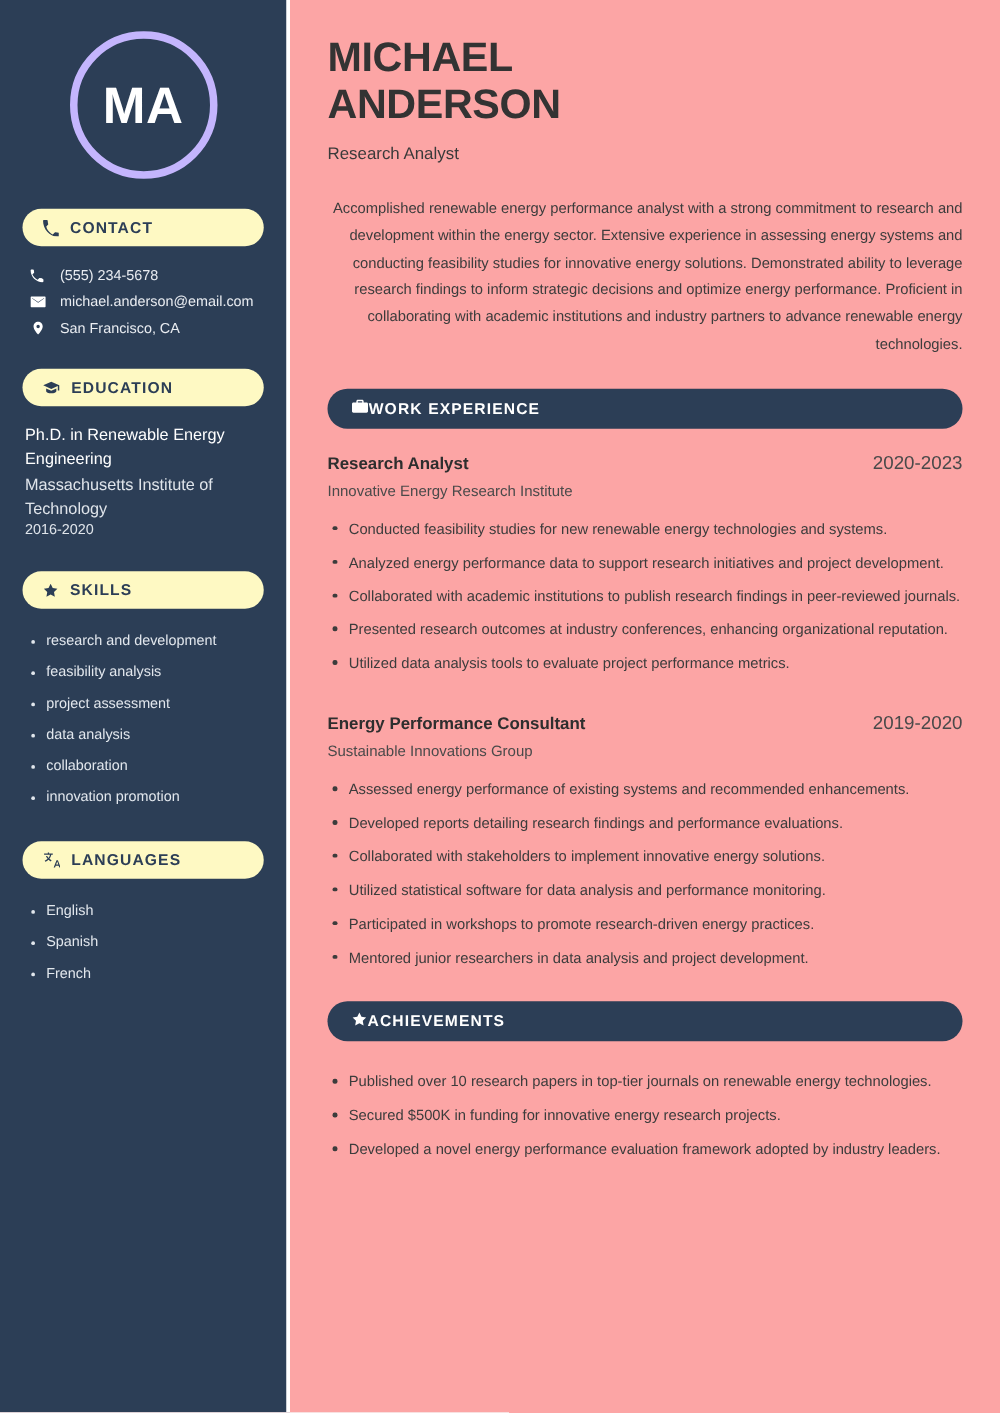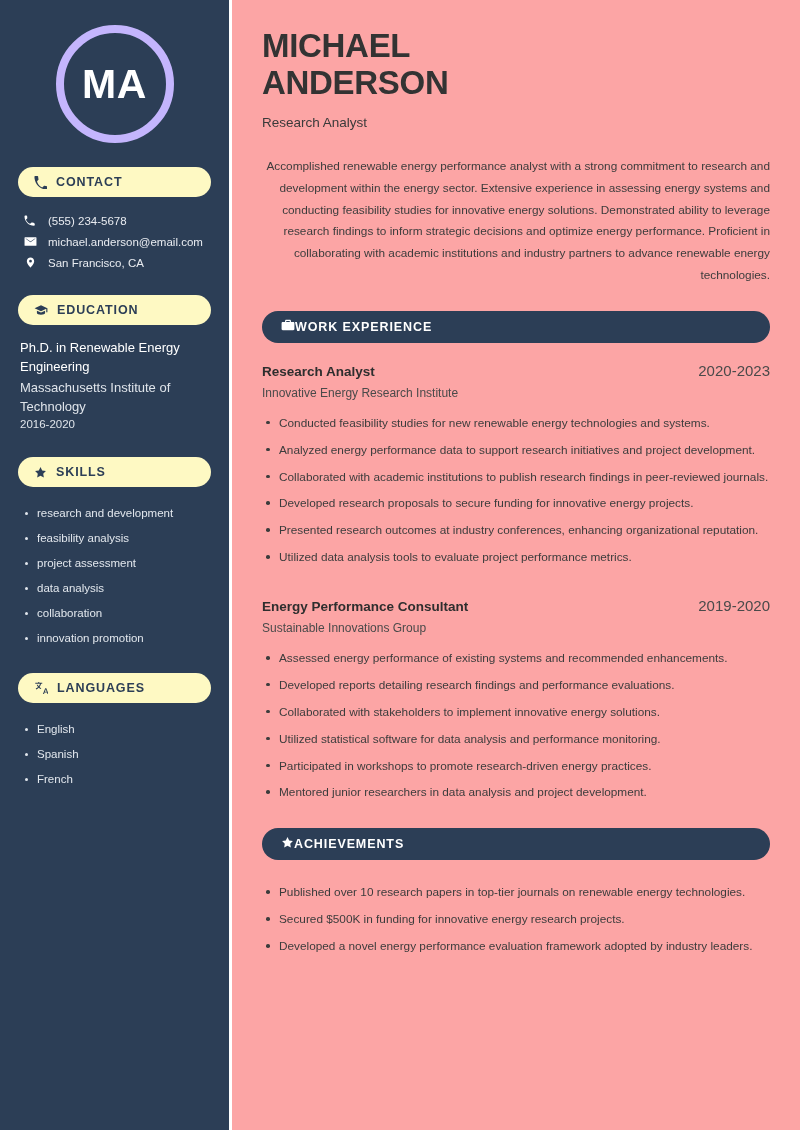--- a/index.html
+++ b/index.html
@@ -32,21 +32,21 @@
   .avatar-wrap {
     display: flex;
     justify-content: center;
     padding-top: 25px;
     padding-bottom: 24px;
   }
   .avatar {
     width: 118px;
     height: 118px;
     border-radius: 50%;
-    border: 8px solid #c4b5fd;
+    border: 6px solid #c4b5fd;
     display: flex;
     align-items: center;
     justify-content: center;
     font-size: 41px;
     font-weight: 700;
     letter-spacing: 0.5px;
     color: #ffffff;
   }
 
   .pill {
@@ -326,21 +326,20 @@
     <div class="job">
       <div class="job-head">
         <div class="job-title">Research Analyst</div>
         <div class="job-dates">2020-2023</div>
       </div>
       <div class="job-org">Innovative Energy Research Institute</div>
       <ul class="bullets">
         <li>Conducted feasibility studies for new renewable energy technologies and systems.</li>
         <li>Analyzed energy performance data to support research initiatives and project development.</li>
         <li>Collaborated with academic institutions to publish research findings in peer-reviewed journals.</li>
-        <li>Developed research proposals to secure funding for innovative energy projects.</li>
         <li>Presented research outcomes at industry conferences, enhancing organizational reputation.</li>
         <li>Utilized data analysis tools to evaluate project performance metrics.</li>
       </ul>
     </div>
 
     <div class="job-gap"></div>
 
     <div class="job">
       <div class="job-head">
         <div class="job-title">Energy Performance Consultant</div>

